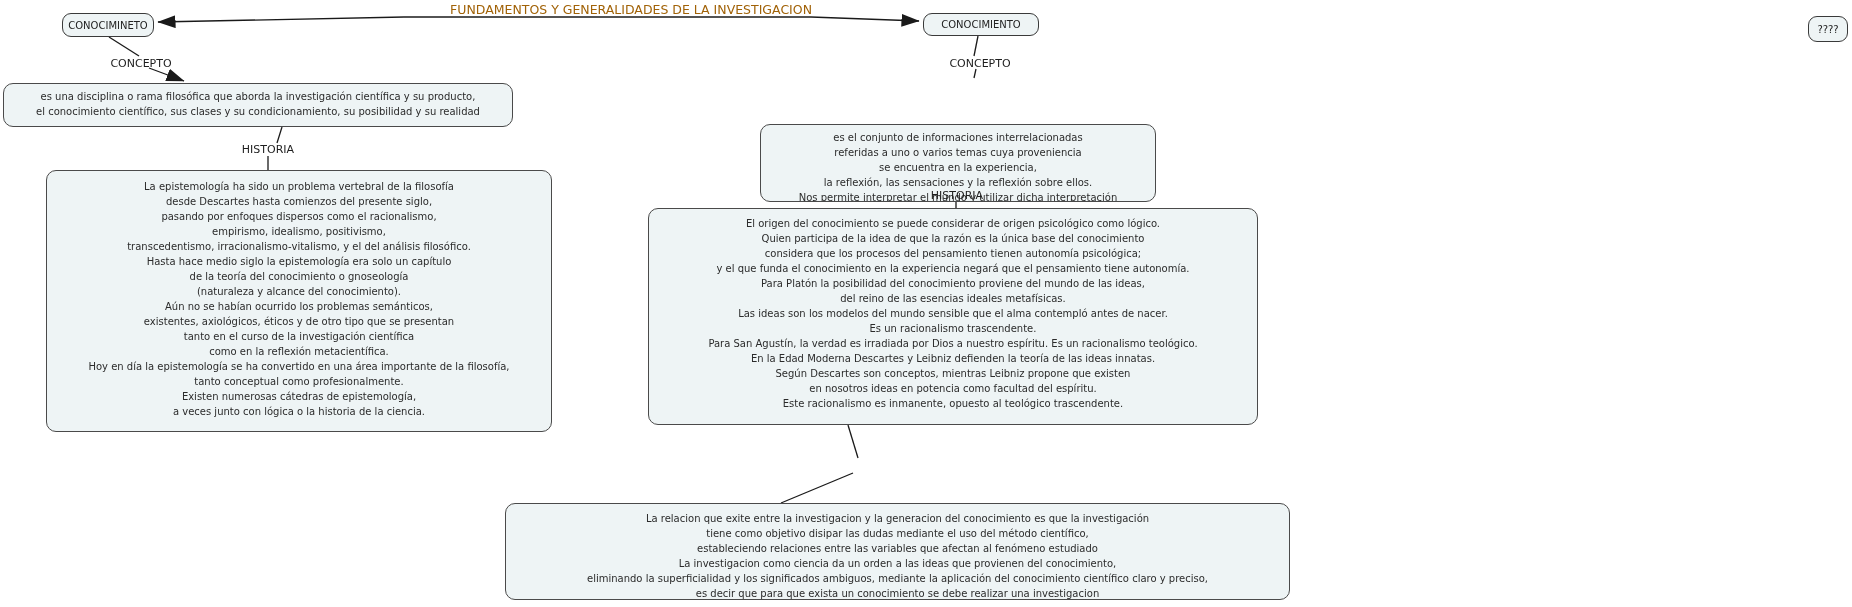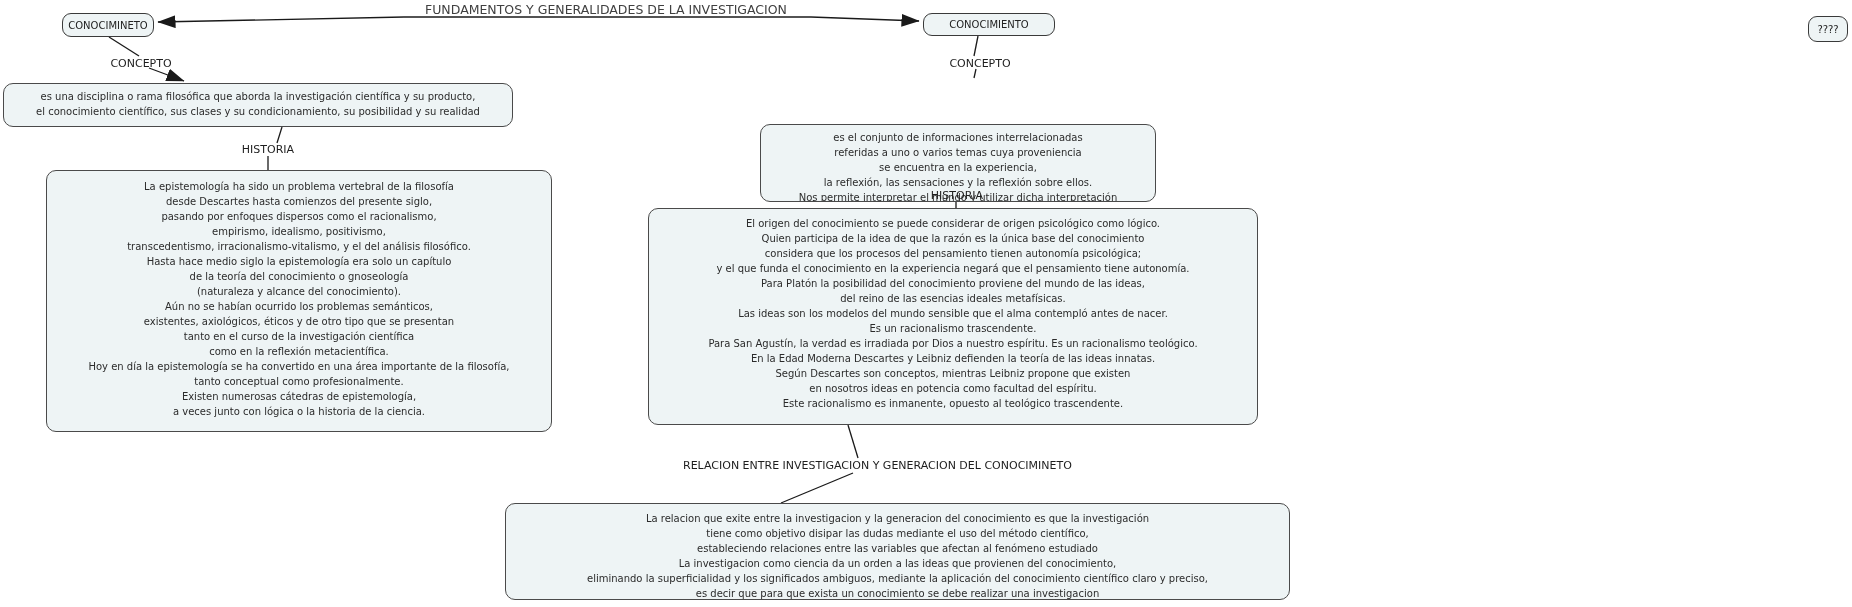--- a/index.html
+++ b/index.html
@@ -2,30 +2,30 @@
 <html><head>
 <meta charset="utf-8">
 <style>
   html,body{margin:0;padding:0;background:#fff;}
   .canvas{
     position:relative;width:1852px;height:607px;background:#ffffff;overflow:hidden;
     font-family:"DejaVu Sans","Liberation Sans",sans-serif;color:#2b2b2b;
   }
   svg.connectors{position:absolute;left:0;top:0;width:1852px;height:607px;z-index:0;}
   .map-title{
-    position:absolute;left:400px;top:2px;width:412px;text-align:center;
-    font-size:12.5px;color:#404040;z-index:2;white-space:nowrap;
+    position:absolute;left:400px;top:2px;width:412px;text-align:right;
+    font-size:12.5px;color:#a16207;z-index:2;white-space:nowrap;
   }
   .concept-node{
     position:absolute;box-sizing:border-box;background:#eef4f5;border:1.5px solid #3a3a3a;
     border-radius:9px;display:flex;align-items:center;justify-content:center;
     font-size:10px;color:#222;z-index:2;white-space:nowrap;
   }
   .node-epistemologia{left:62px;top:13px;width:92px;height:24px;}
-  .node-conocimiento{left:923px;top:13px;width:132px;height:23px;}
+  .node-conocimiento{left:923px;top:13px;width:116px;height:23px;}
   .node-unknown{left:1808px;top:16px;width:40px;height:26px;}
   .link-label{
     position:absolute;font-size:11px;color:#1e1e1e;text-align:center;z-index:2;white-space:nowrap;
   }
   .lbl-epi-concepto{left:108px;top:57px;width:66px;}
   .lbl-epi-historia{left:237px;top:143px;width:62px;}
   .lbl-con-concepto{left:947px;top:57px;width:66px;}
   .lbl-con-historia{left:926px;top:189px;width:62px;}
   .lbl-relacion{left:683px;top:459px;}
   .textbox{
@@ -110,21 +110,20 @@
 Para Platón la posibilidad del conocimiento proviene del mundo de las ideas,
 del reino de las esencias ideales metafísicas.
 Las ideas son los modelos del mundo sensible que el alma contempló antes de nacer.
 Es un racionalismo trascendente.
 Para San Agustín, la verdad es irradiada por Dios a nuestro espíritu. Es un racionalismo teológico.
 En la Edad Moderna Descartes y Leibniz defienden la teoría de las ideas innatas.
 Según Descartes son conceptos, mientras Leibniz propone que existen
 en nosotros ideas en potencia como facultad del espíritu.
 Este racionalismo es inmanente, opuesto al teológico trascendente.</div>
 
-  <div class="link-label lbl-relacion">RELACION ENTRE INVESTIGACION Y GENERACION DEL CONOCIMINETO</div>
   <div class="textbox box-relacion">La relacion que exite entre la investigacion y la generacion del conocimiento es que la investigación
 tiene como objetivo disipar las dudas mediante el uso del método científico,
 estableciendo relaciones entre las variables que afectan al fenómeno estudiado
 La investigacion como ciencia da un orden a las ideas que provienen del conocimiento,
 eliminando la superficialidad y los significados ambiguos, mediante la aplicación del conocimiento científico claro y preciso,
 es decir que para que exista un conocimiento se debe realizar una investigacion</div>
 
 </div>
 
 </body></html>

